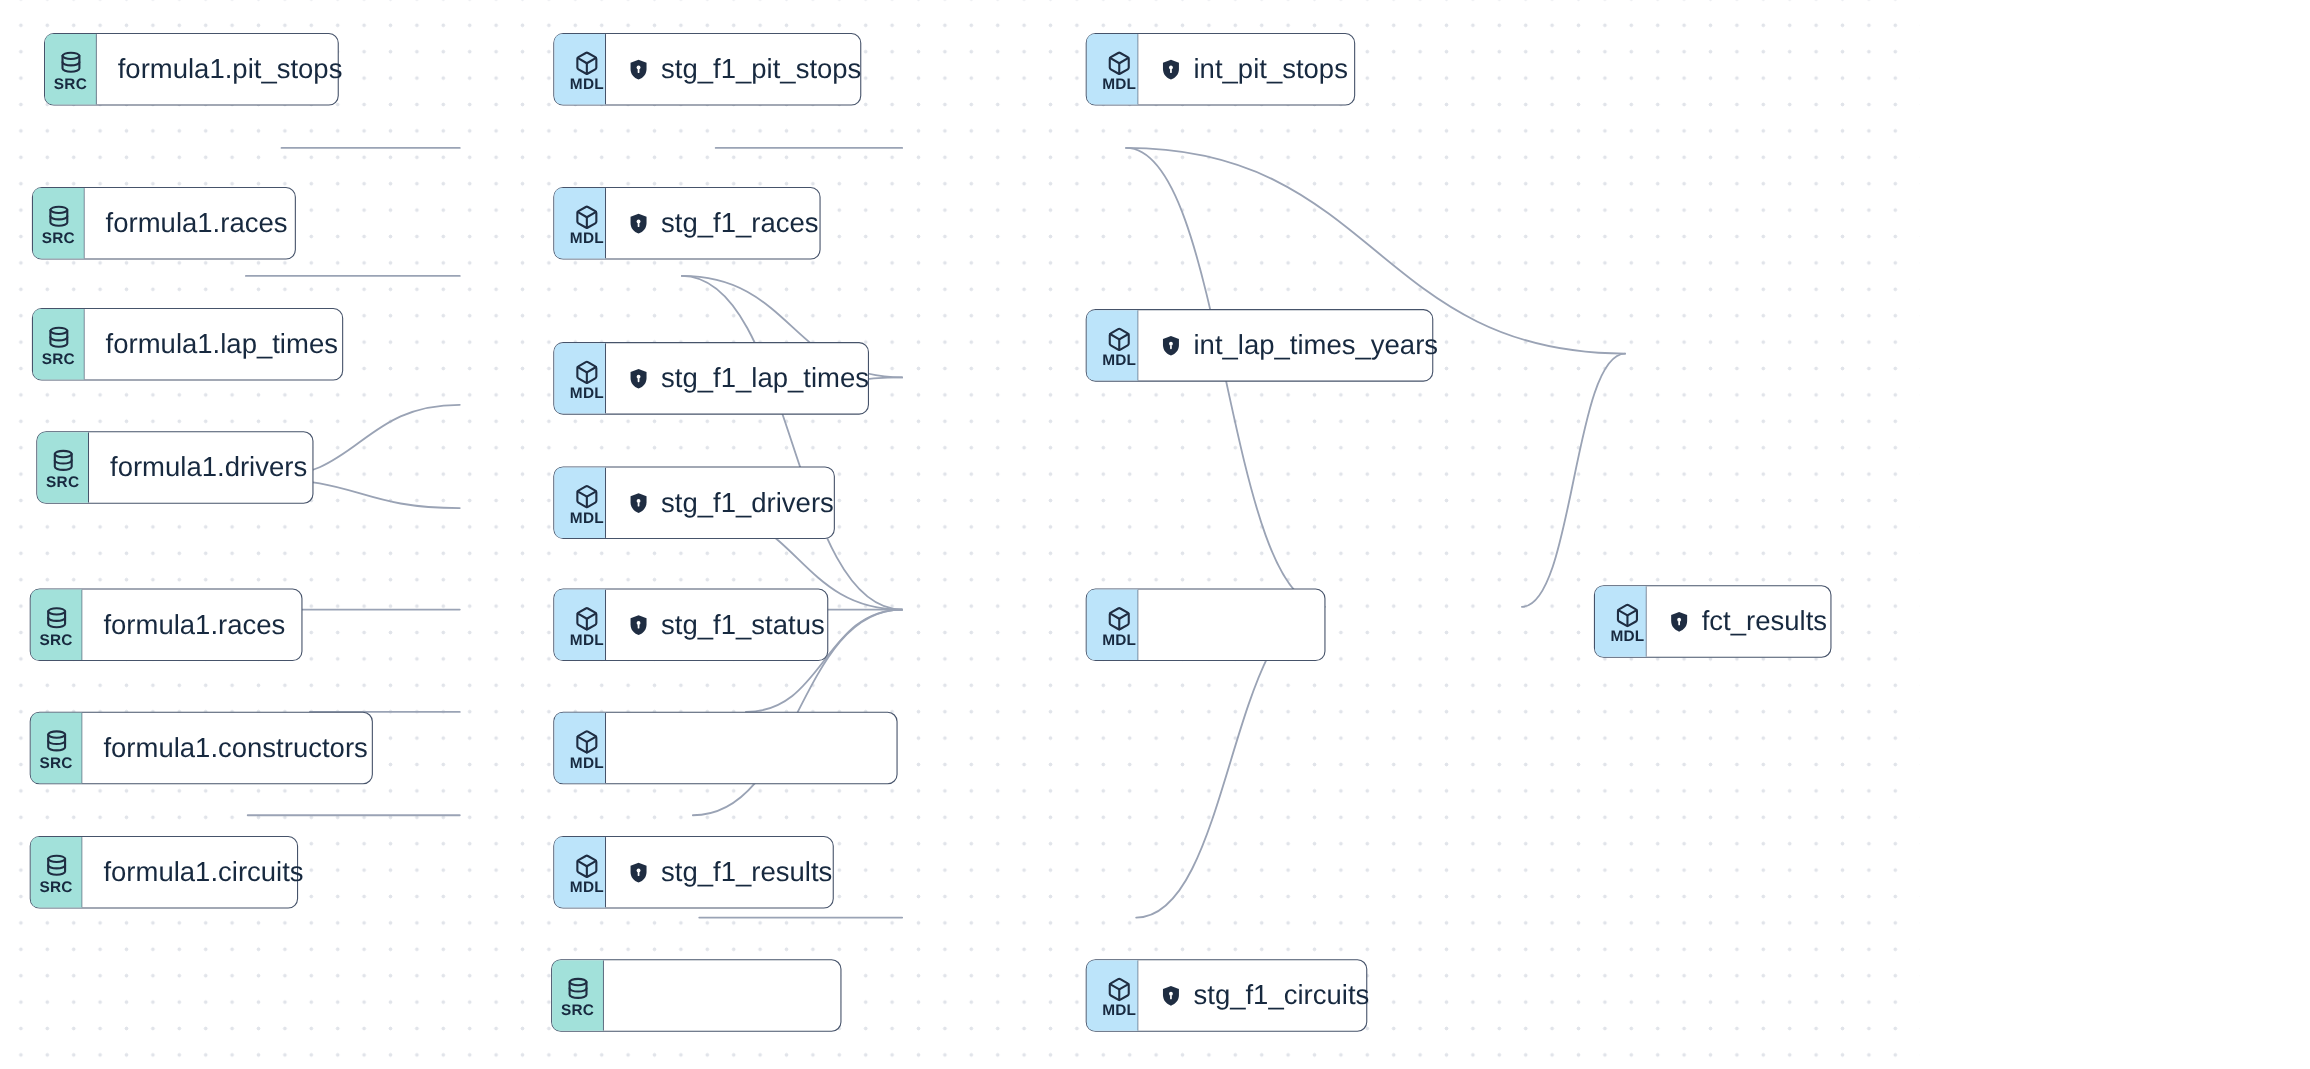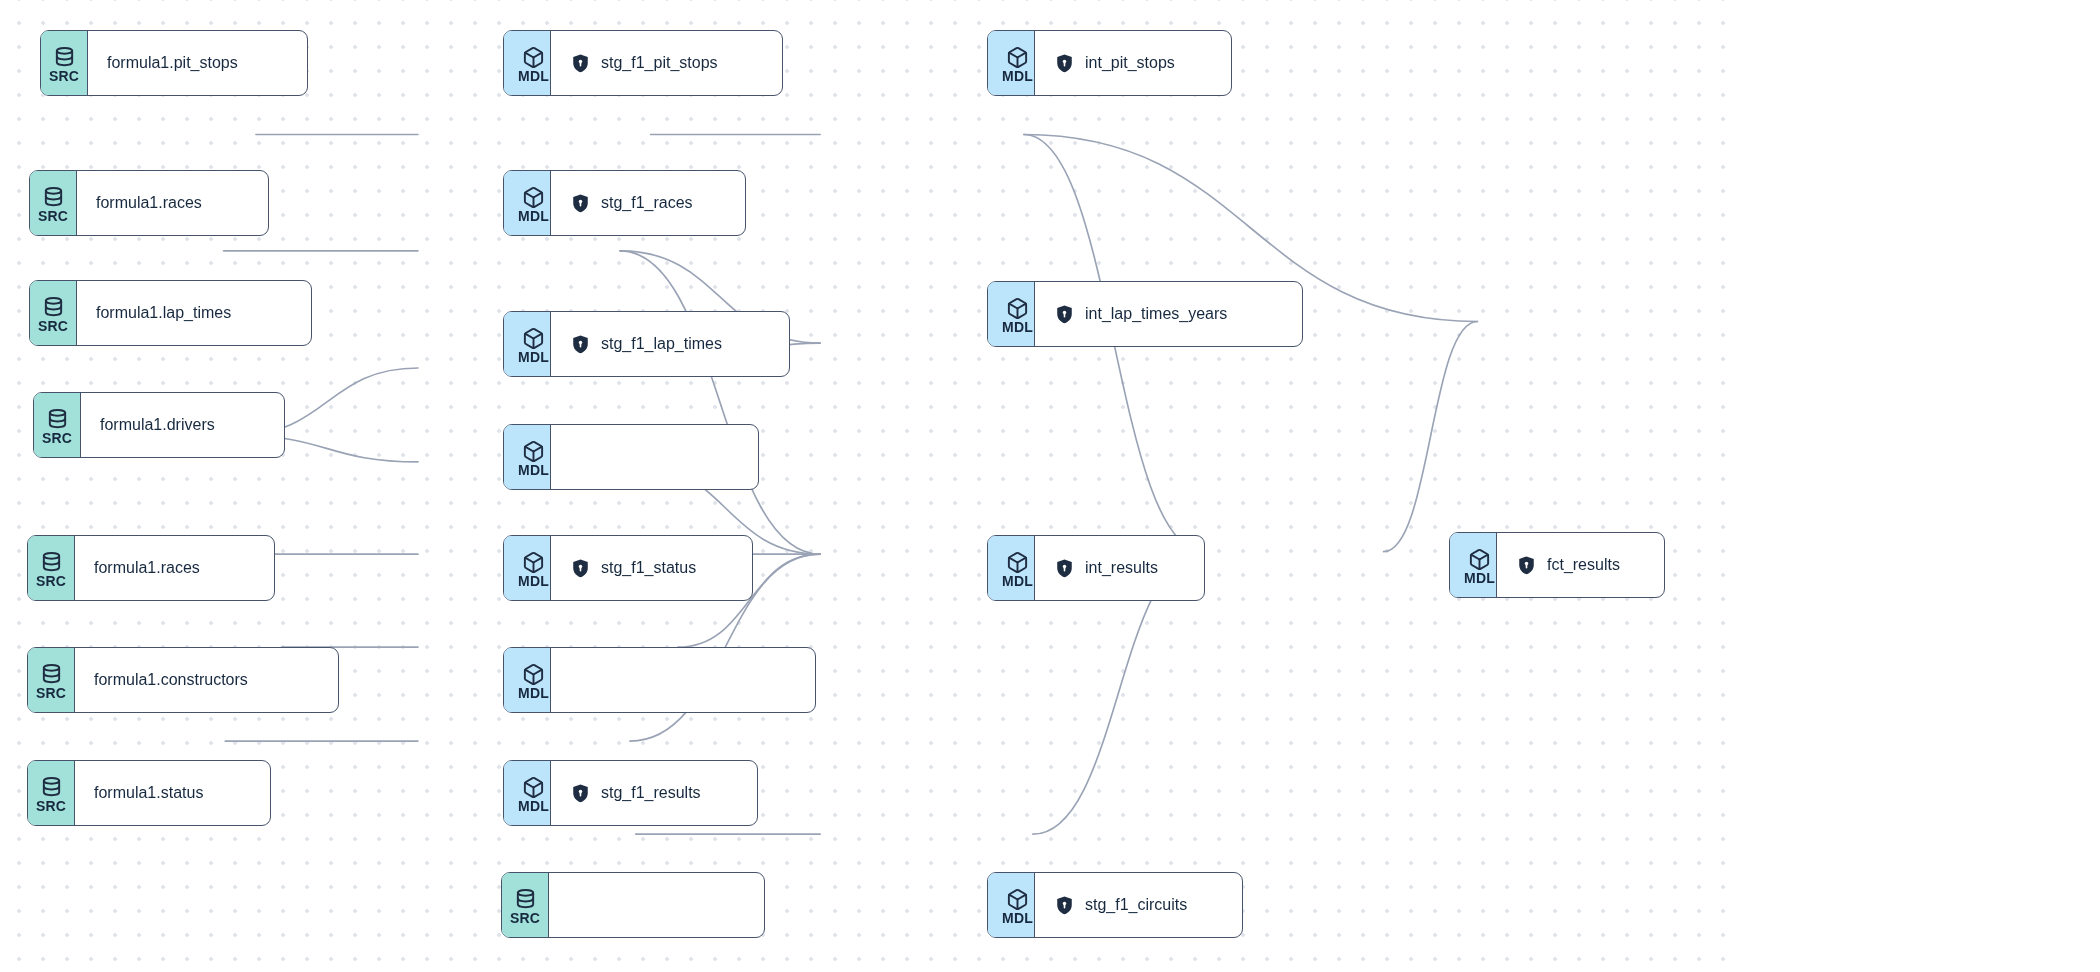--- a/index.html
+++ b/index.html
@@ -22,21 +22,21 @@
   .badge{
     flex:0 0 47px;width:47px;box-sizing:border-box;
     border-right:1.7px solid #46536a;border-radius:7px 0 0 7px;
     display:flex;flex-direction:column;align-items:center;justify-content:center;
     gap:0;padding-top:3px;
   }
   .node.source .badge{background:#a2e1da;}
   .node.model  .badge{background:#bce4fa;padding-left:13px;}
   .badge-label{font-size:14px;font-weight:700;letter-spacing:.2px;color:#17293f;line-height:15px;}
   .body{flex:1;display:flex;align-items:center;padding:0 16px 0 19px;gap:10px;min-width:0;}
-  .label{font-size:16px;color:#17293f;white-space:nowrap;}
+  .label{font-size:25px;color:#17293f;white-space:nowrap;}
   .icon{display:inline-flex;align-items:center;justify-content:center;}
 </style>
 </head>
 <body>
 
 <div class="canvas">
   <svg class="edge-layer" id="edge-layer" viewBox="0 0 2100 972">
       <path d="M 308 63 C 405.5 63, 405.5 63, 503 63"></path>
       <path d="M 269 203 C 386 203, 386 203, 503 203"></path>
       <path d="M 285 425 C 394 425, 394 344, 503 344"></path>
@@ -155,21 +155,21 @@
           <span class="icon">
             <svg viewBox="0 0 24 24" width="23" height="23" fill="none" stroke="#1f2d42" stroke-width="2" stroke-linecap="round" stroke-linejoin="round">
               <ellipse cx="12" cy="5" rx="8" ry="3"></ellipse>
               <path d="M20 5v6c0 1.66-3.58 3-8 3s-8-1.34-8-3V5"></path>
               <path d="M20 11v6c0 1.66-3.58 3-8 3s-8-1.34-8-3v-6"></path>
             </svg>
           </span>
           <span class="badge-label">SRC</span>
         </div>
         <div class="body">
-          <span class="label">formula1.status</span>
+          <span class="label">formula1.circuits</span>
         </div>
       </div>
       <div class="node source" style="left: 501px; top: 872px; width: 264px; height: 66px;">
         <div class="badge">
           <span class="icon">
             <svg viewBox="0 0 24 24" width="23" height="23" fill="none" stroke="#1f2d42" stroke-width="2" stroke-linecap="round" stroke-linejoin="round">
               <ellipse cx="12" cy="5" rx="8" ry="3"></ellipse>
               <path d="M20 5v6c0 1.66-3.58 3-8 3s-8-1.34-8-3V5"></path>
               <path d="M20 11v6c0 1.66-3.58 3-8 3s-8-1.34-8-3v-6"></path>
             </svg>
@@ -247,20 +247,30 @@
         <div class="badge">
           <span class="icon">
             <svg viewBox="0 0 24 24" width="23" height="23" fill="none" stroke="#1f2d42" stroke-width="2" stroke-linecap="round" stroke-linejoin="round">
               <path d="M21 16V8a2 2 0 0 0-1-1.73l-7-4a2 2 0 0 0-2 0l-7 4A2 2 0 0 0 3 8v8a2 2 0 0 0 1 1.73l7 4a2 2 0 0 0 2 0l7-4A2 2 0 0 0 21 16z"></path>
               <polyline points="3.27 6.96 12 12.01 20.73 6.96"></polyline>
               <line x1="12" y1="22.08" x2="12" y2="12"></line>
             </svg>
           </span>
           <span class="badge-label">MDL</span>
         </div>
+        <div class="body">
+          <span class="icon">
+            <svg viewBox="0 0 24 24" width="21" height="21">
+              <path d="M12 1.6 20.3 4.7 V11 c0 5.3-3.3 9.2-8.3 11 C7 20.2 3.7 16.3 3.7 11 V4.7 Z" fill="#1f2d42"></path>
+              <circle cx="12" cy="9.6" r="2" fill="#ffffff"></circle>
+              <rect x="11.1" y="10.9" width="1.8" height="4.5" rx="0.9" fill="#ffffff"></rect>
+            </svg>
+          </span>
+          <span class="label">stg_f1_drivers</span>
+        </div>
       </div>
       <div class="node model" style="left: 503px; top: 535px; width: 250px; height: 66px;">
         <div class="badge">
           <span class="icon">
             <svg viewBox="0 0 24 24" width="23" height="23" fill="none" stroke="#1f2d42" stroke-width="2" stroke-linecap="round" stroke-linejoin="round">
               <path d="M21 16V8a2 2 0 0 0-1-1.73l-7-4a2 2 0 0 0-2 0l-7 4A2 2 0 0 0 3 8v8a2 2 0 0 0 1 1.73l7 4a2 2 0 0 0 2 0l7-4A2 2 0 0 0 21 16z"></path>
               <polyline points="3.27 6.96 12 12.01 20.73 6.96"></polyline>
               <line x1="12" y1="22.08" x2="12" y2="12"></line>
             </svg>
           </span>
@@ -380,30 +390,20 @@
       <div class="node model" style="left: 987px; top: 535px; width: 218px; height: 66px;">
         <div class="badge">
           <span class="icon">
             <svg viewBox="0 0 24 24" width="23" height="23" fill="none" stroke="#1f2d42" stroke-width="2" stroke-linecap="round" stroke-linejoin="round">
               <path d="M21 16V8a2 2 0 0 0-1-1.73l-7-4a2 2 0 0 0-2 0l-7 4A2 2 0 0 0 3 8v8a2 2 0 0 0 1 1.73l7 4a2 2 0 0 0 2 0l7-4A2 2 0 0 0 21 16z"></path>
               <polyline points="3.27 6.96 12 12.01 20.73 6.96"></polyline>
               <line x1="12" y1="22.08" x2="12" y2="12"></line>
             </svg>
           </span>
           <span class="badge-label">MDL</span>
-        </div>
-        <div class="body">
-          <span class="icon">
-            <svg viewBox="0 0 24 24" width="21" height="21">
-              <path d="M12 1.6 20.3 4.7 V11 c0 5.3-3.3 9.2-8.3 11 C7 20.2 3.7 16.3 3.7 11 V4.7 Z" fill="#1f2d42"></path>
-              <circle cx="12" cy="9.6" r="2" fill="#ffffff"></circle>
-              <rect x="11.1" y="10.9" width="1.8" height="4.5" rx="0.9" fill="#ffffff"></rect>
-            </svg>
-          </span>
-          <span class="label">int_results</span>
         </div>
       </div>
       <div class="node model" style="left: 1449px; top: 532px; width: 216px; height: 66px;">
         <div class="badge">
           <span class="icon">
             <svg viewBox="0 0 24 24" width="23" height="23" fill="none" stroke="#1f2d42" stroke-width="2" stroke-linecap="round" stroke-linejoin="round">
               <path d="M21 16V8a2 2 0 0 0-1-1.73l-7-4a2 2 0 0 0-2 0l-7 4A2 2 0 0 0 3 8v8a2 2 0 0 0 1 1.73l7 4a2 2 0 0 0 2 0l7-4A2 2 0 0 0 21 16z"></path>
               <polyline points="3.27 6.96 12 12.01 20.73 6.96"></polyline>
               <line x1="12" y1="22.08" x2="12" y2="12"></line>
             </svg>

